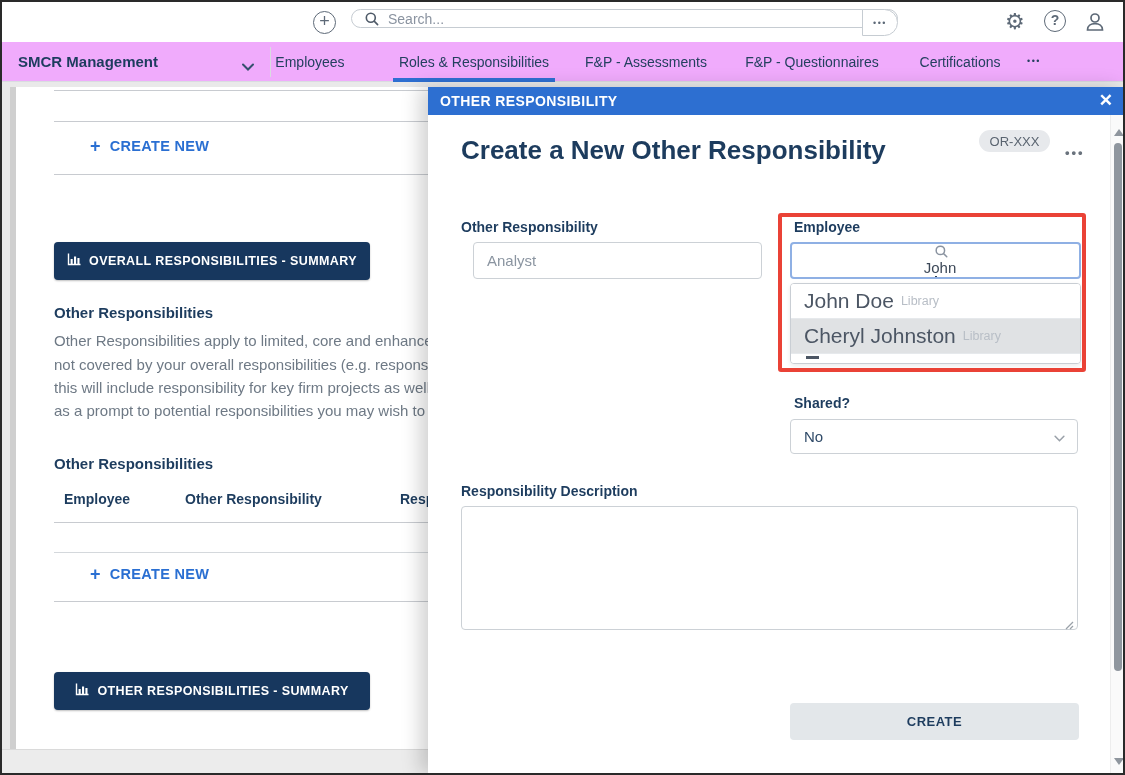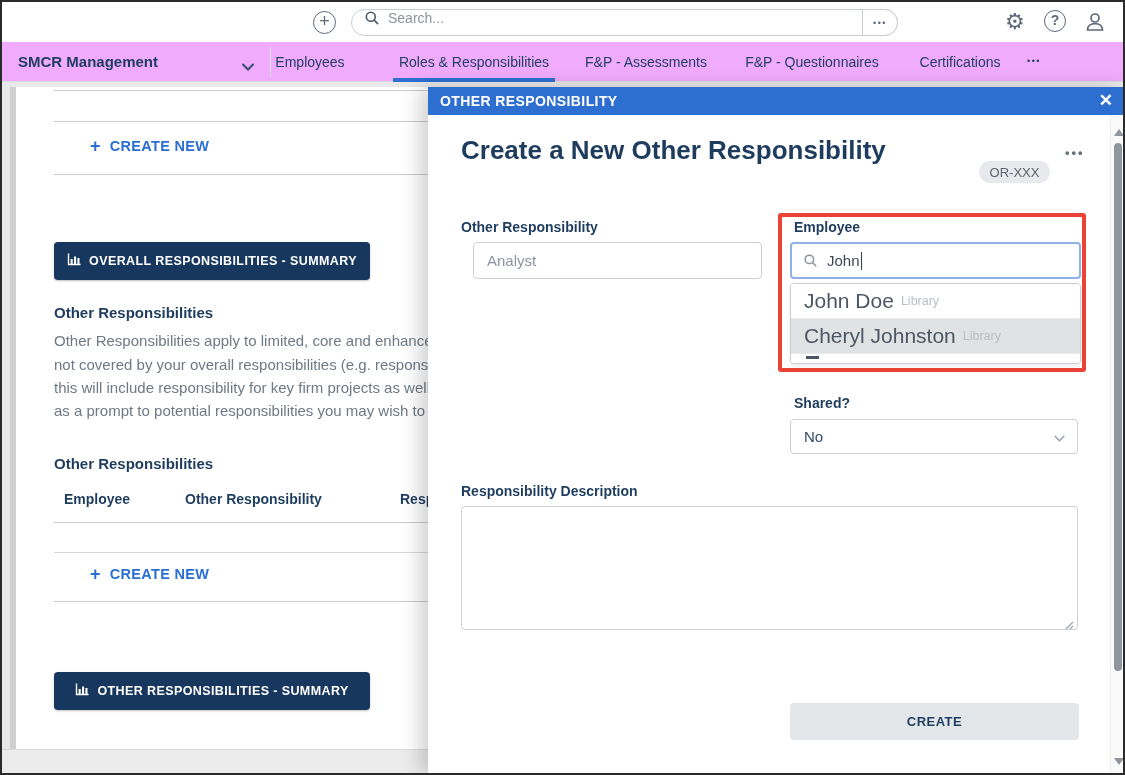--- a/index.html
+++ b/index.html
@@ -6,22 +6,22 @@
   html,body { background:#f3f3f3; }
   body { font-family:"Liberation Sans", sans-serif; }
   .screen { position:relative; width:1125px; height:775px; background:#fff;
             border:2px solid #2a2a2a; overflow:hidden; }
 
   
   .topbar { position:absolute; left:0; top:0; width:100%; height:40px; background:#fff; }
   .plus-circle { position:absolute; left:311px; top:9px; width:23px; height:23px;
     border:1.6px solid #5d6977; border-radius:50%; color:#5d6977; font-size:18px;
     line-height:19px; text-align:center; font-weight:400; cursor:pointer; }
-  .searchwrap { position:absolute; left:349px; top:7px; width:547px; height:27px;
-    border:1px solid #c6ccd2; border-radius:14px; background:#fff; display:flex; align-items:flex-start; }
+  .searchwrap { position:absolute; left:349px; top:7px; width:547px; height:19px;
+    border:1px solid #c6ccd2; border-radius:14px; background:#fff; display:flex; align-items:flex-end; }
   .searchwrap .mag { margin-left:12px; color:#4e5a68; display:flex; }
   .searchwrap input { border:none; outline:none; flex:1; font-size:14px; color:#3c4858;
     font-family:"Liberation Sans", sans-serif; background:transparent; margin-left:8px; }
   .searchwrap input::placeholder { color:#8a93a0; }
   .search-more { position:absolute; right:-1px; top:-1px; height:27px; width:36px;
     border:1px solid #c6ccd2; border-radius:0 14px 14px 0; background:#fff;
     display:flex; align-items:center; justify-content:center; color:#5d6977;
     font-size:9px; letter-spacing:1.5px; cursor:pointer; }
   .top-ico { position:absolute; top:8px; color:#5d6977; cursor:pointer; }
   .gear { left:1003px; font-size:22px; line-height:24px; }
@@ -69,33 +69,33 @@
   .panel { position:absolute; left:426px; top:85px; width:697px; height:686px; background:#fff;
     box-shadow:-8px 0 18px rgba(0,0,0,.18); }
   .panel-header { position:absolute; left:0; top:0; width:100%; height:28px; background:#2d6fd1;
     display:flex; align-items:center; }
   .panel-header .ph-title { color:#fff; font-size:14px; font-weight:700; letter-spacing:.4px;
     margin-left:12px; }
   .panel-close { position:absolute; right:12px; top:3px; color:#fff; font-size:17px;
     font-weight:700; cursor:pointer; }
   .panel-title { position:absolute; left:33px; top:48px; font-size:26px; font-weight:700;
     color:#1d3c5e; }
-  .badge { position:absolute; left:551px; top:74px; width:71px; height:22px; background:#e7e9ec;
+  .badge { position:absolute; left:551px; top:43px; width:71px; height:22px; background:#e7e9ec;
     border-radius:11px; color:#5a6470; font-size:13px; display:flex; align-items:center;
     justify-content:center; }
   .panel-more { position:absolute; left:637px; top:58px; color:#6a737d; font-size:13px;
     letter-spacing:2px; font-weight:700; cursor:pointer; }
 
   .fld-label { position:absolute; font-size:14px; font-weight:700; color:#1d3c5e; }
   .text-input { position:absolute; height:37px; border:1px solid #ccd1d6; border-radius:4px;
     background:#fff; font-family:"Liberation Sans",sans-serif; font-size:15px; color:#8b95a1;
     padding:0 13px; outline:none; }
   .emp-search { position:absolute; left:362px; top:155px; width:291px; height:37px;
     border:2px solid #8fb0e4; border-radius:4px; background:#fff; display:flex;
-    align-items:center; cursor:text; }
+    align-items:center; cursor:text;flex-direction:column; }
   .emp-search .mag { margin-left:11px; color:#8a93a0; display:flex; }
   .emp-search .qtext { margin-left:9px; font-size:15px; color:#3c4858; }
   .caret { display:inline-block; width:1.5px; height:18px; background:#30404f;
     vertical-align:middle; margin-left:1px; }
   .dropdown { position:absolute; left:362px; top:196px; width:291px; height:81px;
     border:1px solid #c9ced4; border-radius:4px; background:#fff; overflow:hidden;
     box-shadow:0 2px 5px rgba(0,0,0,.08); }
   .dd-item { height:35px; display:flex; align-items:center; padding-left:13px;
     border-bottom:1px solid #e6e9ec; cursor:pointer; background:#fff; }
   .dd-item.hl { background:#e0e2e4; }

